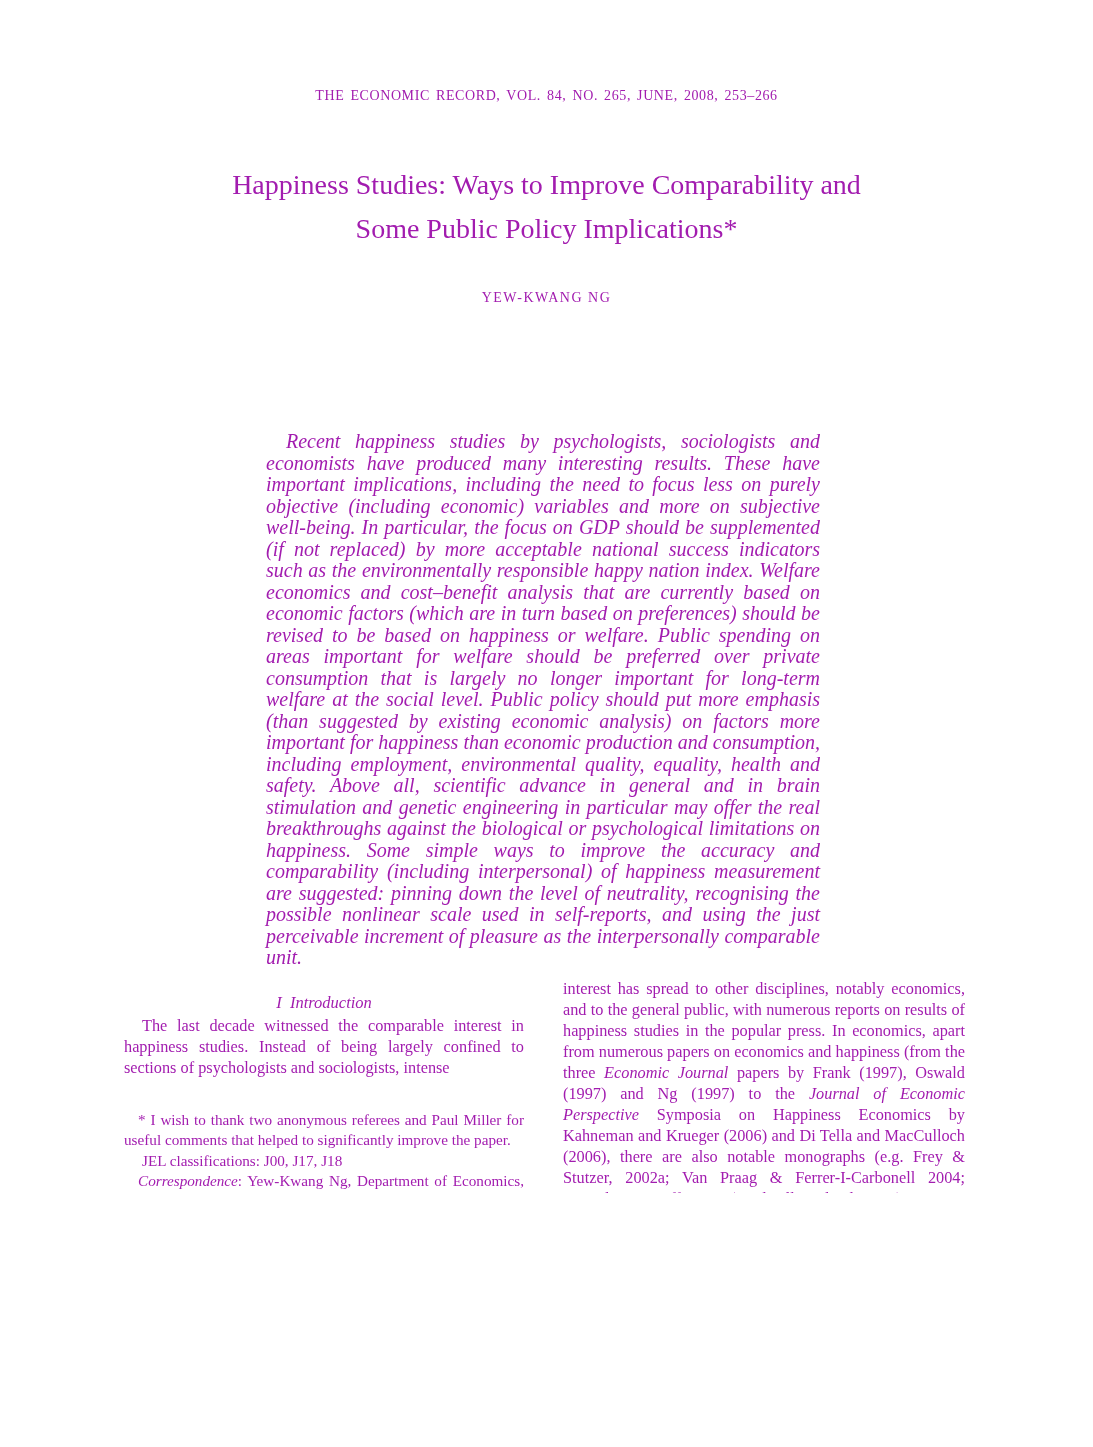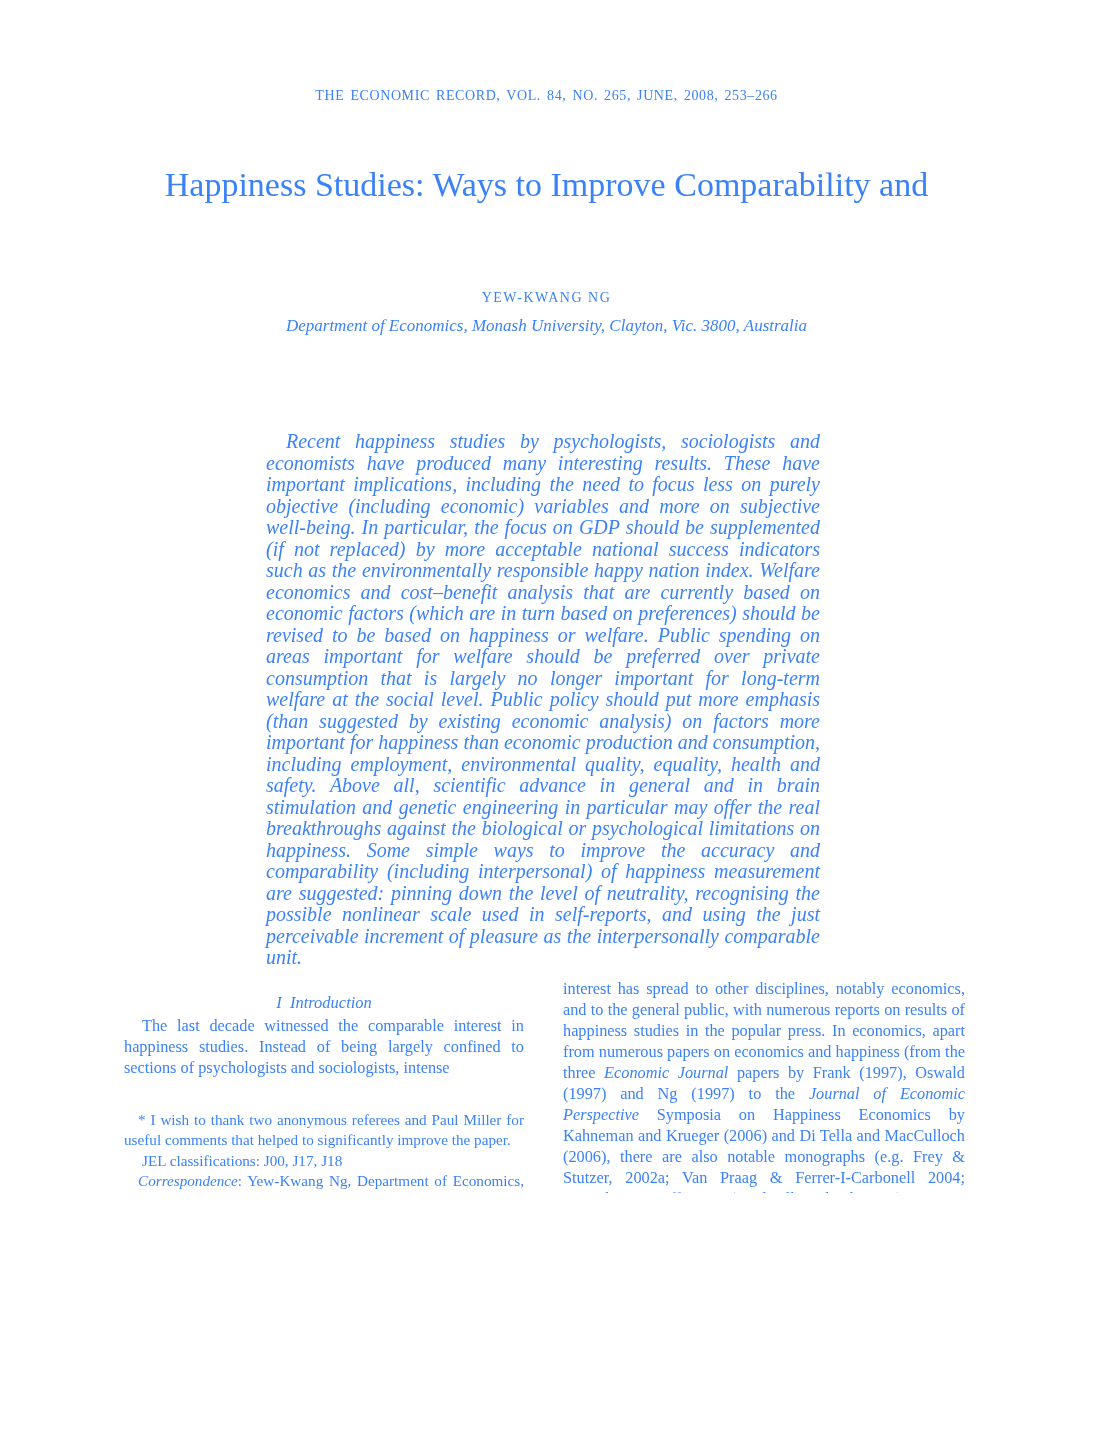--- a/index.html
+++ b/index.html
@@ -5,42 +5,42 @@
   html, body {
     margin: 0;
     padding: 0;
     background: #ffffff;
   }
   .page {
     position: relative;
     width: 1093px;
     height: 1193px;
     background: #ffffff;
-    color: #3b82f6;
+    color: #a21caf;
     font-family: "Liberation Serif", "DejaVu Serif", serif;
     overflow: hidden;
   }
   .journal-header {
     position: absolute;
     top: 88px;
     left: 0;
     width: 100%;
     text-align: center;
     font-size: 14px;
     letter-spacing: 0.6px;
     word-spacing: 2px;
   }
   .article-title {
     position: absolute;
     top: 163px;
     left: 0;
     width: 100%;
     margin: 0;
     text-align: center;
-    font-size: 34px;
+    font-size: 28px;
     font-weight: normal;
     line-height: 44px;
   }
   .article-title span { display: block; }
   .author-name {
     position: absolute;
     top: 290px;
     left: 0;
     width: 100%;
     text-align: center;
@@ -129,25 +129,25 @@
 </style>
 </head>
 <body>
 
 <div class="page">
 
   <div class="journal-header">THE ECONOMIC RECORD, VOL. 84, NO. 265, JUNE, 2008, 253–266</div>
 
   <h1 class="article-title">
     <span>Happiness Studies: Ways to Improve Comparability and</span>
+    <span>Some Public Policy Implications*</span>
   </h1>
 
   <div class="author-name">YEW-KWANG NG</div>
 
-  <div class="affiliation">Department of Economics, Monash University, Clayton, Vic. 3800, Australia</div>
 
   <div class="abstract">Recent happiness studies by psychologists, sociologists and economists have produced many interesting results. These have important implications, including the need to focus less on purely objective (including economic) variables and more on subjective well-being. In particular, the focus on GDP should be supplemented (if not replaced) by more acceptable national success indicators such as the environmentally responsible happy nation index. Welfare economics and cost–benefit analysis that are currently based on economic factors (which are in turn based on preferences) should be revised to be based on happiness or welfare. Public spending on areas important for welfare should be preferred over private consumption that is largely no longer important for long-term welfare at the social level. Public policy should put more emphasis (than suggested by existing economic analysis) on factors more important for happiness than economic production and consumption, including employment, environmental quality, equality, health and safety. Above all, scientific advance in general and in brain stimulation and genetic engineering in particular may offer the real breakthroughs against the biological or psychological limitations on happiness. Some simple ways to improve the accuracy and comparability (including interpersonal) of happiness measurement are suggested: pinning down the level of neutrality, recognising the possible nonlinear scale used in self-reports, and using the just perceivable increment of pleasure as the interpersonally comparable unit.</div>
 
   <div class="column-left">
     <h2 class="section-heading">I Introduction</h2>
     <p class="body-paragraph">The last decade witnessed the comparable interest in happiness studies. Instead of being largely confined to sections of psychologists and sociologists, intense</p>
   </div>
 
   <div class="column-right">
     <p class="body-paragraph" style="text-indent:0; margin:0;"><span>interest has spread to other disciplines, notably economics, and to the general public, with numerous reports on results of happiness studies in the popular press. In economics, apart from numerous papers on economics and happiness (from the three </span><i>Economic Journal</i><span> papers by Frank (1997), Oswald (1997) and Ng (1997) to the </span><i>Journal of Economic Perspective</i><span> Symposia on Happiness Economics by Kahneman and Krueger (2006) and Di Tella and MacCulloch (2006), there are also notable monographs (e.g. Frey &amp; Stutzer, 2002a; Van Praag &amp; Ferrer-I-Carbonell 2004; Layard, 2005; Offer, 2006) and collected volumes (e.g.</span></p>

